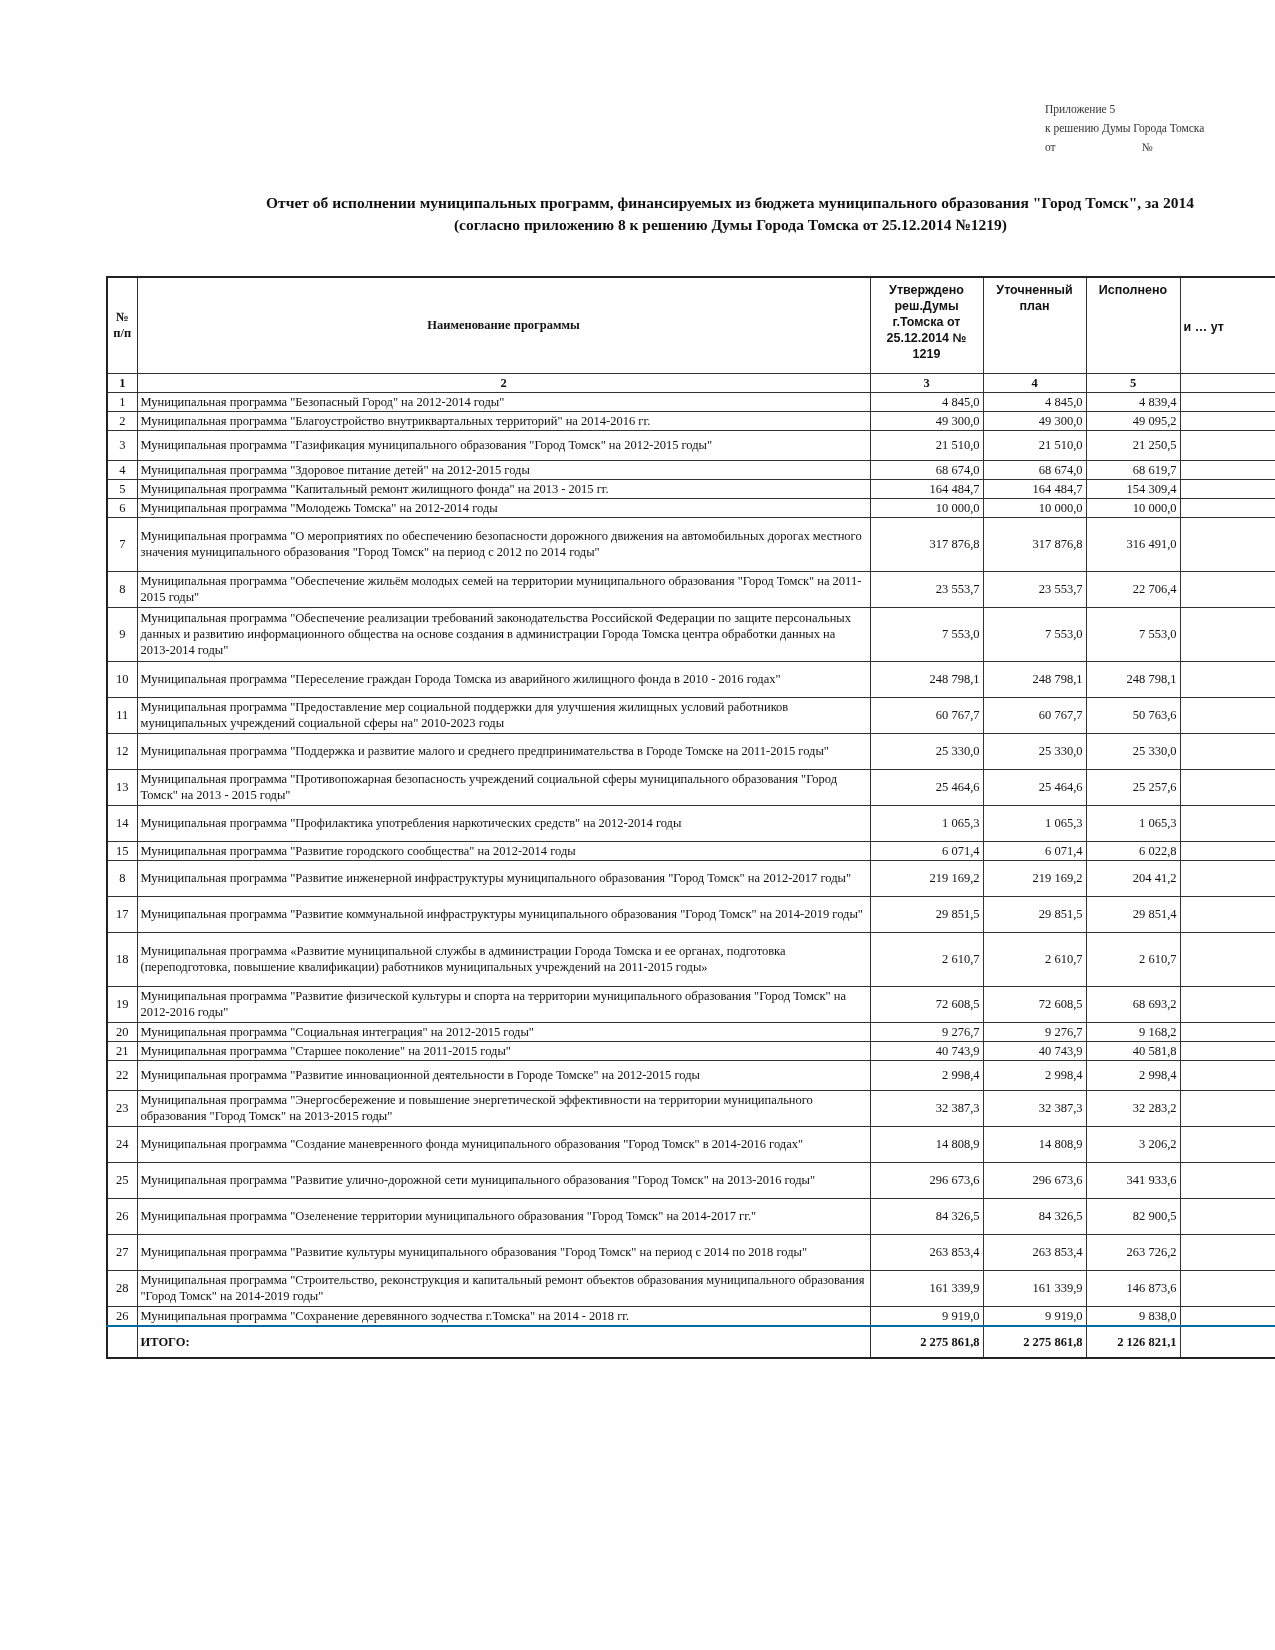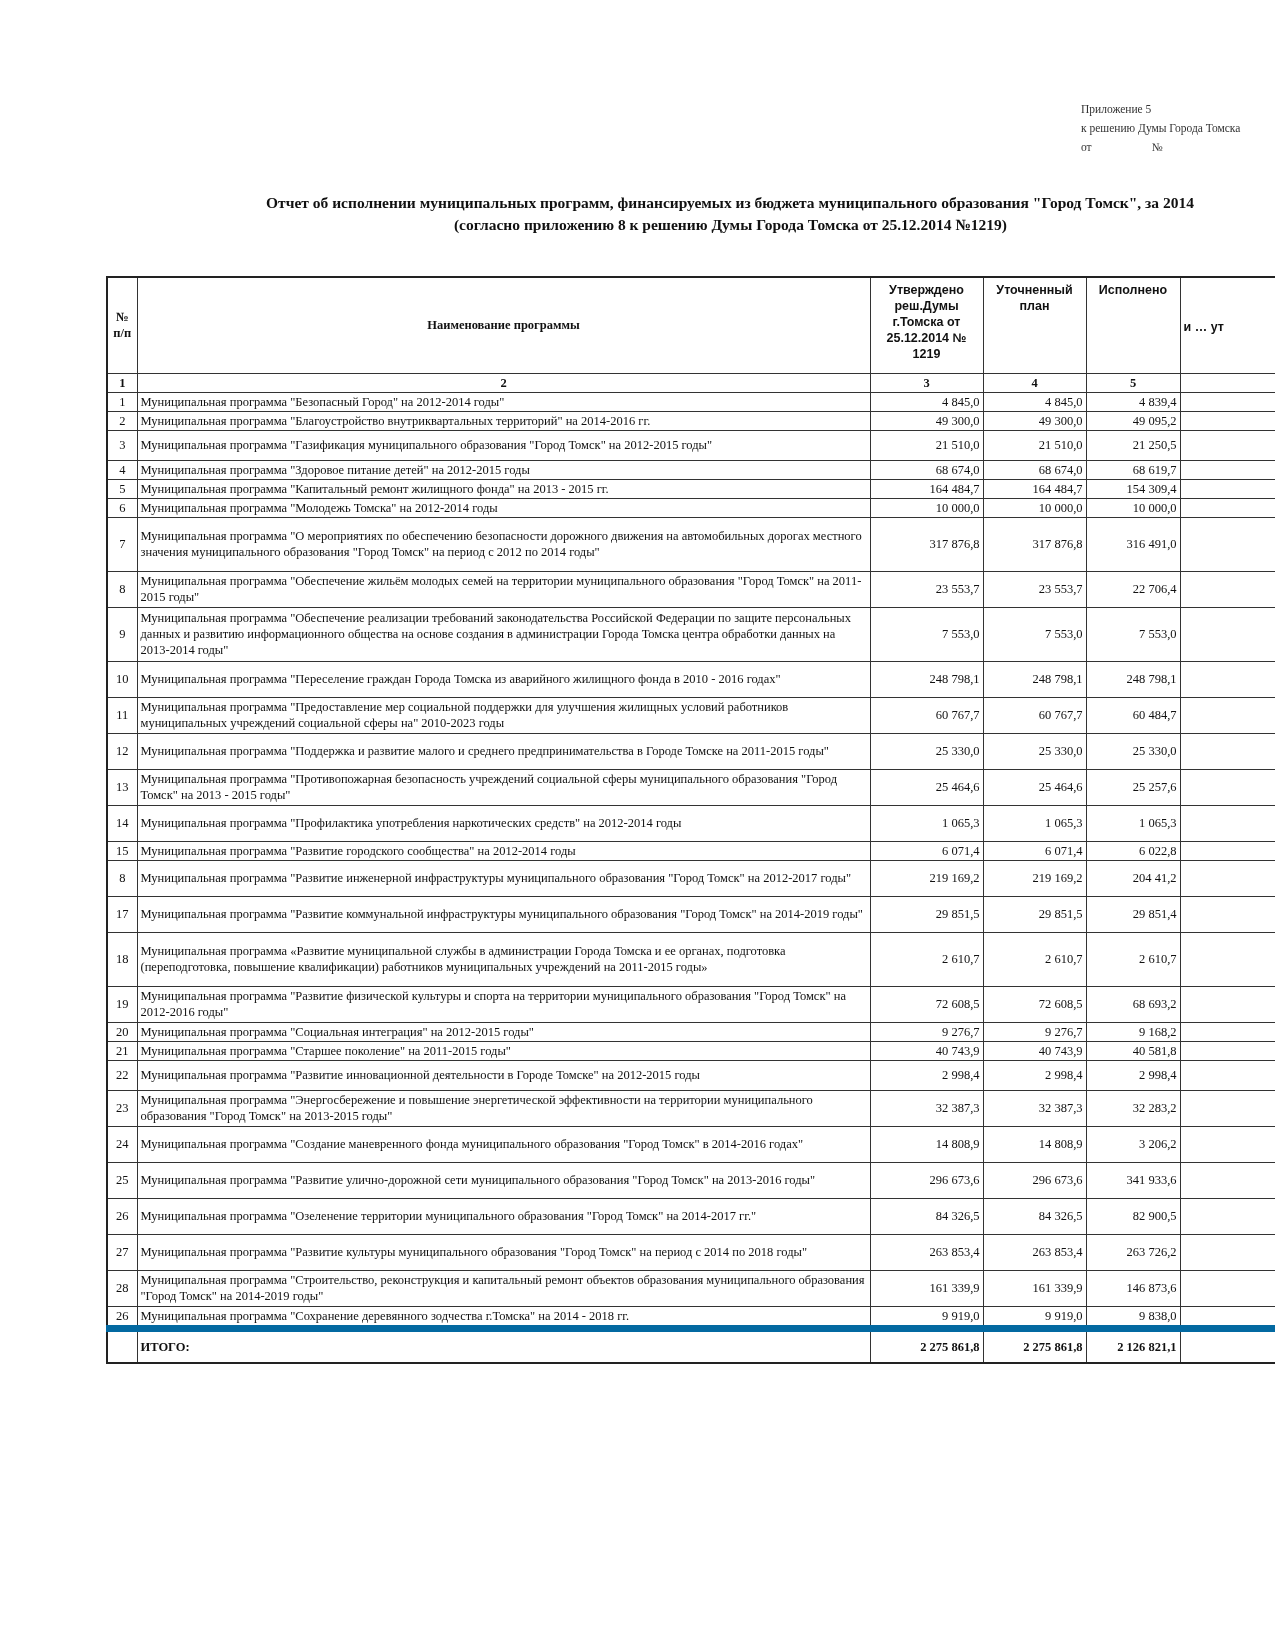--- a/index.html
+++ b/index.html
@@ -1,31 +1,31 @@
 <!DOCTYPE html>
 <html><head>
 <meta charset="utf-8">
 <style>
   html, body { margin: 0; padding: 0; background: #ffffff; }
   body { width: 1275px; height: 1650px; position: relative; overflow: hidden; font-family: "Liberation Serif", serif; color: #111; }
-  .appendix { position: absolute; left: 1045px; top: 100px; font-size: 11.5px; line-height: 19px; color: #333; white-space: nowrap; margin-left: 36px; }
-  .appendix .from { display: flex; gap: 60px; }
+  .appendix { position: absolute; left: 1045px; top: 100px; font-size: 11.5px; line-height: 19px; color: #333; white-space: nowrap; }
+  .appendix .from { display: flex; gap: 86px; }
   .title { position: absolute; left: 0; top: 192px; width: 1460px; text-align: center; font-weight: bold; font-size: 15.5px; line-height: 22px; white-space: nowrap; }
   .title .l2 { display: block; width: 1275px; margin-left: 93px; text-align: center; }
   .title .l1 { display:block; margin-left: 0; }
   table.report { position: absolute; left: 106px; top: 276px; border-collapse: collapse; table-layout: fixed; width: 1200px; border: 2px solid #222; }
   table.report td, table.report th { border: 1px solid #333; font-size: 12.5px; line-height: 16px; padding: 1px 3px; vertical-align: middle; }
   th { font-weight: bold; }
   .h-num, .h-name { font-family: "Liberation Serif", serif; font-size: 12px; }
   .h-sans { font-family: "Liberation Sans", sans-serif; font-size: 12px; font-weight: bold; vertical-align: top !important; text-align: center; line-height: 17px; padding-top: 4px !important; }
   .colnum td { font-weight: bold; text-align: center; font-size: 12px; line-height: 14px; border-bottom: 2px solid #222; }
   td.n { text-align: center; }
   td.v { text-align: right; padding-right: 2px; }
   td.trunc { border-right: none; }
-  tr.total td { font-weight: bold; border-top: 7px solid #0369a1; height: 28px; }
+  tr.total td { font-weight: bold; border-top: 2px solid #0369a1; height: 28px; }
   .col-n { width: 30px; }
   .col-name { width: 733px; }
   .col-3 { width: 113px; }
   .col-4 { width: 103px; }
   .col-5 { width: 94px; }
   .col-6 { width: 127px; }
 </style>
 </head>
 <body>
 
@@ -149,21 +149,21 @@
         <td class="v">248 798,1</td>
         <td class="v">248 798,1</td>
         <td class="v">248 798,1</td>
         <td class="trunc"></td>
       </tr>
       <tr style="height: 36px;">
         <td class="n">11</td>
         <td>Муниципальная программа "Предоставление мер социальной поддержки для улучшения жилищных условий работников муниципальных учреждений социальной сферы на" 2010-2023 годы</td>
         <td class="v">60 767,7</td>
         <td class="v">60 767,7</td>
-        <td class="v">60 484,7</td>
+        <td class="v">50 763,6</td>
         <td class="trunc"></td>
       </tr>
       <tr style="height: 36px;">
         <td class="n">12</td>
         <td>Муниципальная программа "Поддержка и развитие малого и среднего предпринимательства в Городе Томске на 2011-2015 годы"</td>
         <td class="v">25 330,0</td>
         <td class="v">25 330,0</td>
         <td class="v">25 330,0</td>
         <td class="trunc"></td>
       </tr>

